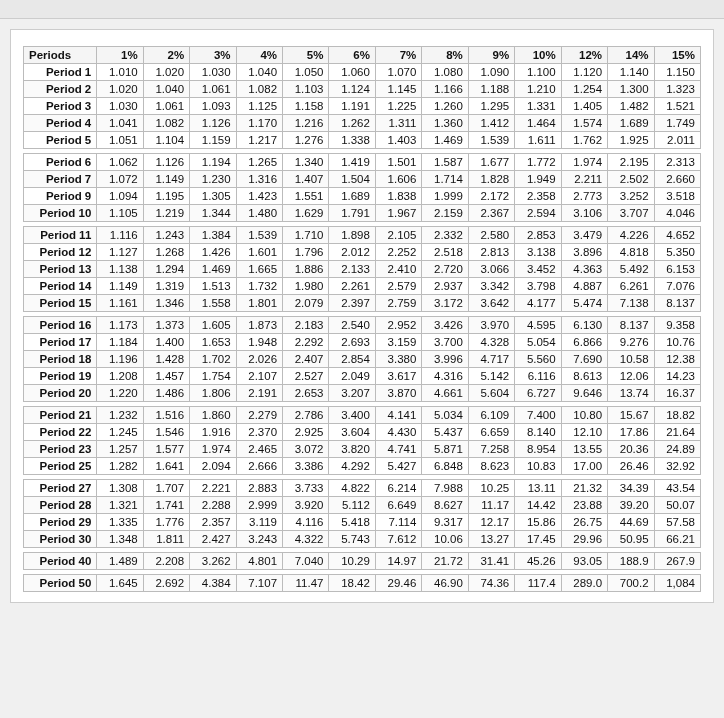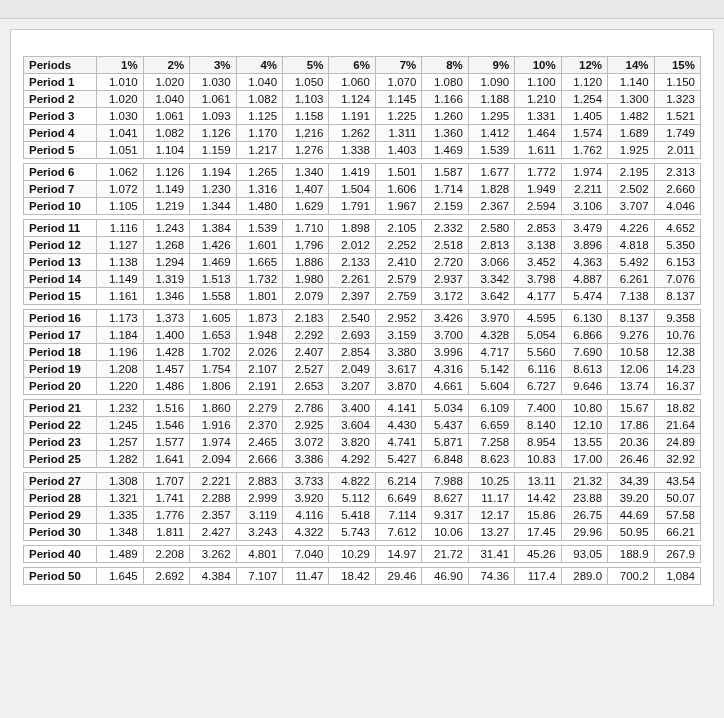--- a/index.html
+++ b/index.html
@@ -30,21 +30,21 @@
     }
     .win-controls span {
       font-size: 14px;
       color: #555;
       cursor: pointer;
     }
     .content-area {
       background: #fff;
       margin: 10px;
       border: 1px solid #ccc;
-      padding: 20px 12px;
+      padding: 10px 12px;
     }
     .table-title {
       text-align: center;
       font-weight: bold;
       font-size: 13px;
       margin-bottom: 6px;
       color: #111;
     }
     table {
       border-collapse: collapse;
@@ -52,21 +52,21 @@
       font-size: 11.5px;
     }
     th, td {
       border: 1px solid #bbb;
       padding: 2px 5px;
       text-align: right;
       white-space: nowrap;
       color: #111;
     }
     th:first-child, td:first-child {
-      text-align: left;
+      text-align: right;
       font-weight: bold;
       min-width: 62px;
     }
     th {
       background: #f5f5f5;
       font-weight: bold;
       text-align: right;
     }
     th:first-child {
       text-align: left;
@@ -235,20 +235,36 @@
           <td>1.504</td>
           <td>1.606</td>
           <td>1.714</td>
           <td>1.828</td>
           <td>1.949</td>
           <td>2.211</td>
           <td>2.502</td>
           <td>2.660</td>
         </tr>
         <tr>
+          <td>Period 9</td>
+          <td>1.094</td>
+          <td>1.195</td>
+          <td>1.305</td>
+          <td>1.423</td>
+          <td>1.551</td>
+          <td>1.689</td>
+          <td>1.838</td>
+          <td>1.999</td>
+          <td>2.172</td>
+          <td>2.358</td>
+          <td>2.773</td>
+          <td>3.252</td>
+          <td>3.518</td>
+        </tr>
+        <tr>
           <td>Period 10</td>
           <td>1.105</td>
           <td>1.219</td>
           <td>1.344</td>
           <td>1.480</td>
           <td>1.629</td>
           <td>1.791</td>
           <td>1.967</td>
           <td>2.159</td>
           <td>2.367</td>

